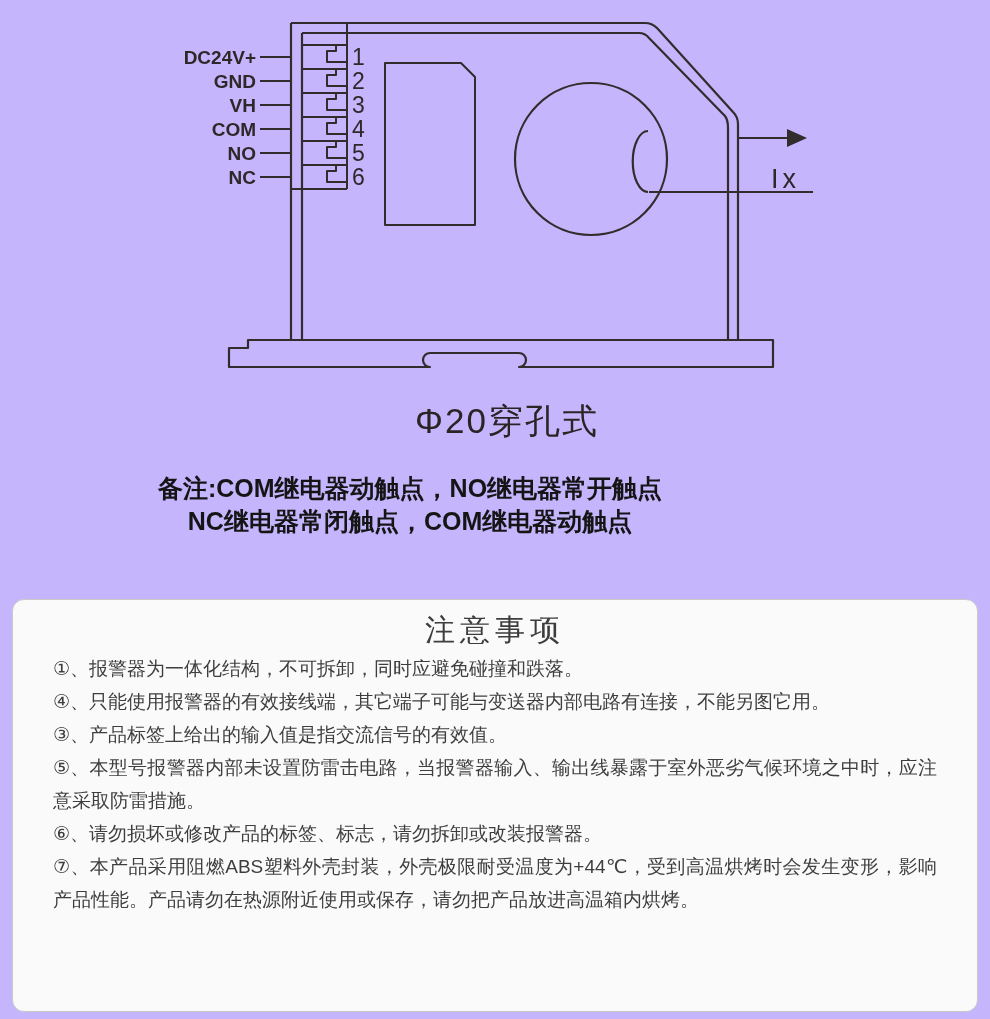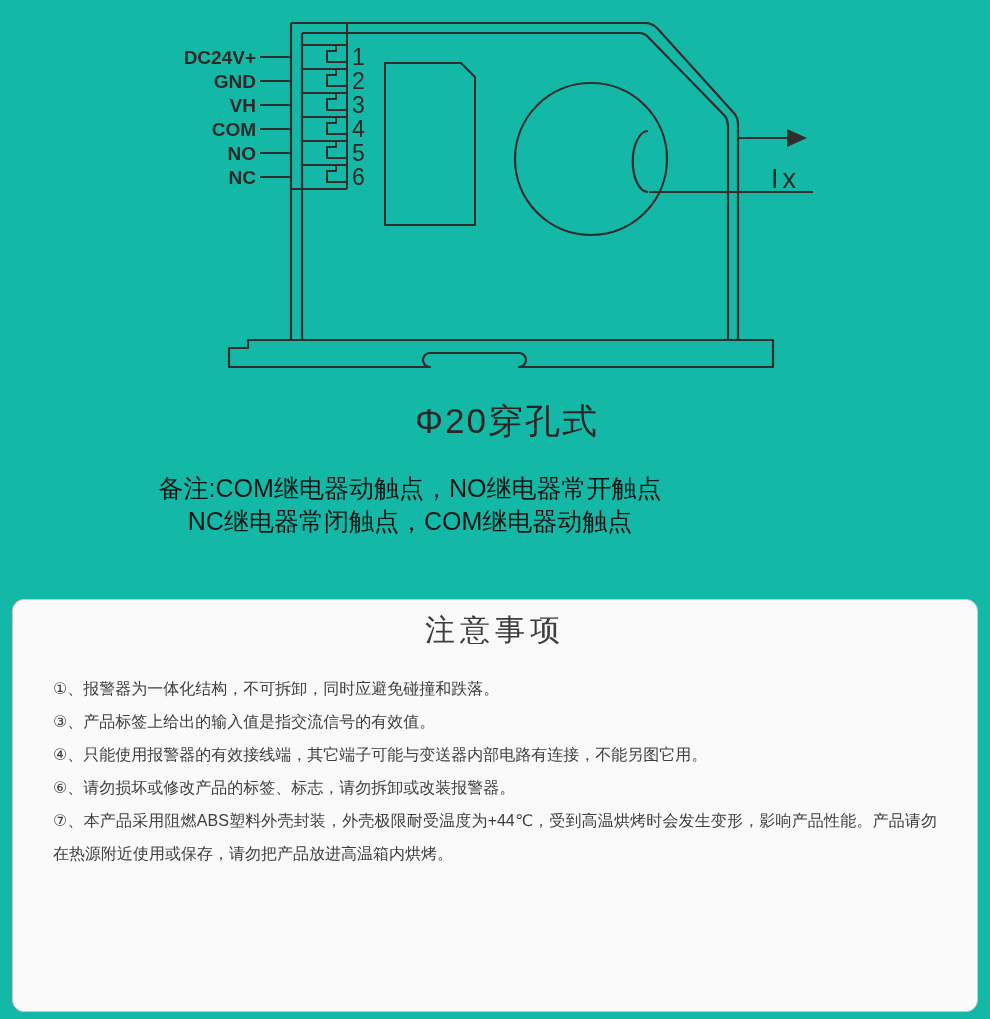--- a/index.html
+++ b/index.html
@@ -1,41 +1,41 @@
 <!DOCTYPE html>
 <html><head>
 <meta charset="utf-8">
 <style>
   html,body{margin:0;padding:0;}
   body{font-family:"Liberation Sans","DejaVu Sans",sans-serif;background:#f6f5f4;}
-  #page{position:relative;width:990px;height:1019px;background:#14b8a6;overflow:hidden;}
+  #page{position:relative;width:990px;height:1019px;background:#c4b5fd;overflow:hidden;}
 
   
   #device-svg{position:absolute;left:0;top:0;}
   .ln{fill:none;stroke:#332c2c;stroke-width:2.2;stroke-linejoin:round;}
   .ln-thin{fill:none;stroke:#332c2c;stroke-width:2;stroke-linejoin:round;}
   .term-label{font:bold 19px "Liberation Sans","DejaVu Sans",sans-serif;fill:#2e2828;}
   .term-num{font:500 23px "Liberation Sans","DejaVu Sans",sans-serif;fill:#2e2828;}
   .ix-label{font:27px "Liberation Sans","DejaVu Sans",sans-serif;fill:#2e2828;letter-spacing:4px;}
 
   
   .diagram-title{position:absolute;left:12px;top:398px;width:990px;text-align:center;
     font-size:35px;font-weight:500;color:#2a2424;letter-spacing:2px;}
 
   
   .remark{position:absolute;left:0;top:472px;width:820px;text-align:center;
-    font-size:25px;font-weight:normal;color:#151515;line-height:33px;}
+    font-size:25px;font-weight:bold;color:#151515;line-height:33px;}
 
   
   .notice{position:absolute;left:12px;top:599px;width:966px;height:413px;
     box-sizing:border-box;background:#fbfafa;border:1px solid #c9c9c9;border-radius:12px;
     padding:12px 40px 0 40px;}
   .notice-title{text-align:center;font-size:30px;color:#3d3d3d;letter-spacing:5px;
-    line-height:36px;margin-bottom:24px;}
-  .notice-items p{margin:0;font-size:16px;line-height:33px;color:#3e3e3e;
+    line-height:36px;margin-bottom:4px;}
+  .notice-items p{margin:0;font-size:19px;line-height:33px;color:#3e3e3e;
     text-align:justify;}
 </style>
 </head>
 <body>
 
 <div id="page">
 
   <svg id="device-svg" width="990" height="395" viewBox="0 0 990 395">
 
     <g>
@@ -112,20 +112,21 @@
 
   <div class="remark">
     <div>备注:COM继电器动触点，NO继电器常开触点</div>
     <div>NC继电器常闭触点，COM继电器动触点</div>
   </div>
 
   <div class="notice">
     <div class="notice-title">注意事项</div>
     <div class="notice-items">
       <p>①、报警器为一体化结构，不可拆卸，同时应避免碰撞和跌落。</p>
+      <p>④、只能使用报警器的有效接线端，其它端子可能与变送器内部电路有连接，不能另图它用。</p>
       <p>③、产品标签上给出的输入值是指交流信号的有效值。</p>
-      <p>④、只能使用报警器的有效接线端，其它端子可能与变送器内部电路有连接，不能另图它用。</p>
+      <p>⑤、本型号报警器内部未设置防雷击电路，当报警器输入、输出线暴露于室外恶劣气候环境之中时，应注意采取防雷措施。</p>
       <p>⑥、请勿损坏或修改产品的标签、标志，请勿拆卸或改装报警器。</p>
       <p>⑦、本产品采用阻燃ABS塑料外壳封装，外壳极限耐受温度为+44℃，受到高温烘烤时会发生变形，影响产品性能。产品请勿在热源附近使用或保存，请勿把产品放进高温箱内烘烤。</p>
     </div>
   </div>
 
 </div>
 
 </body></html>

